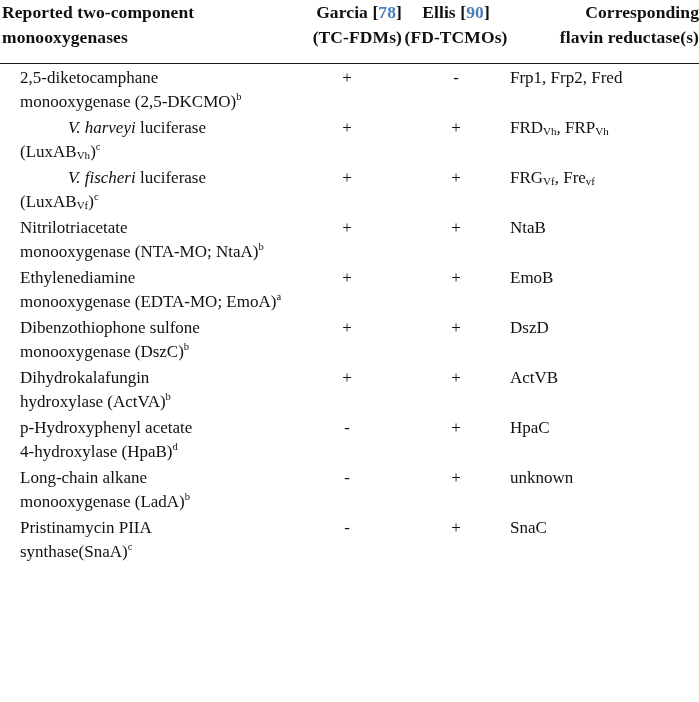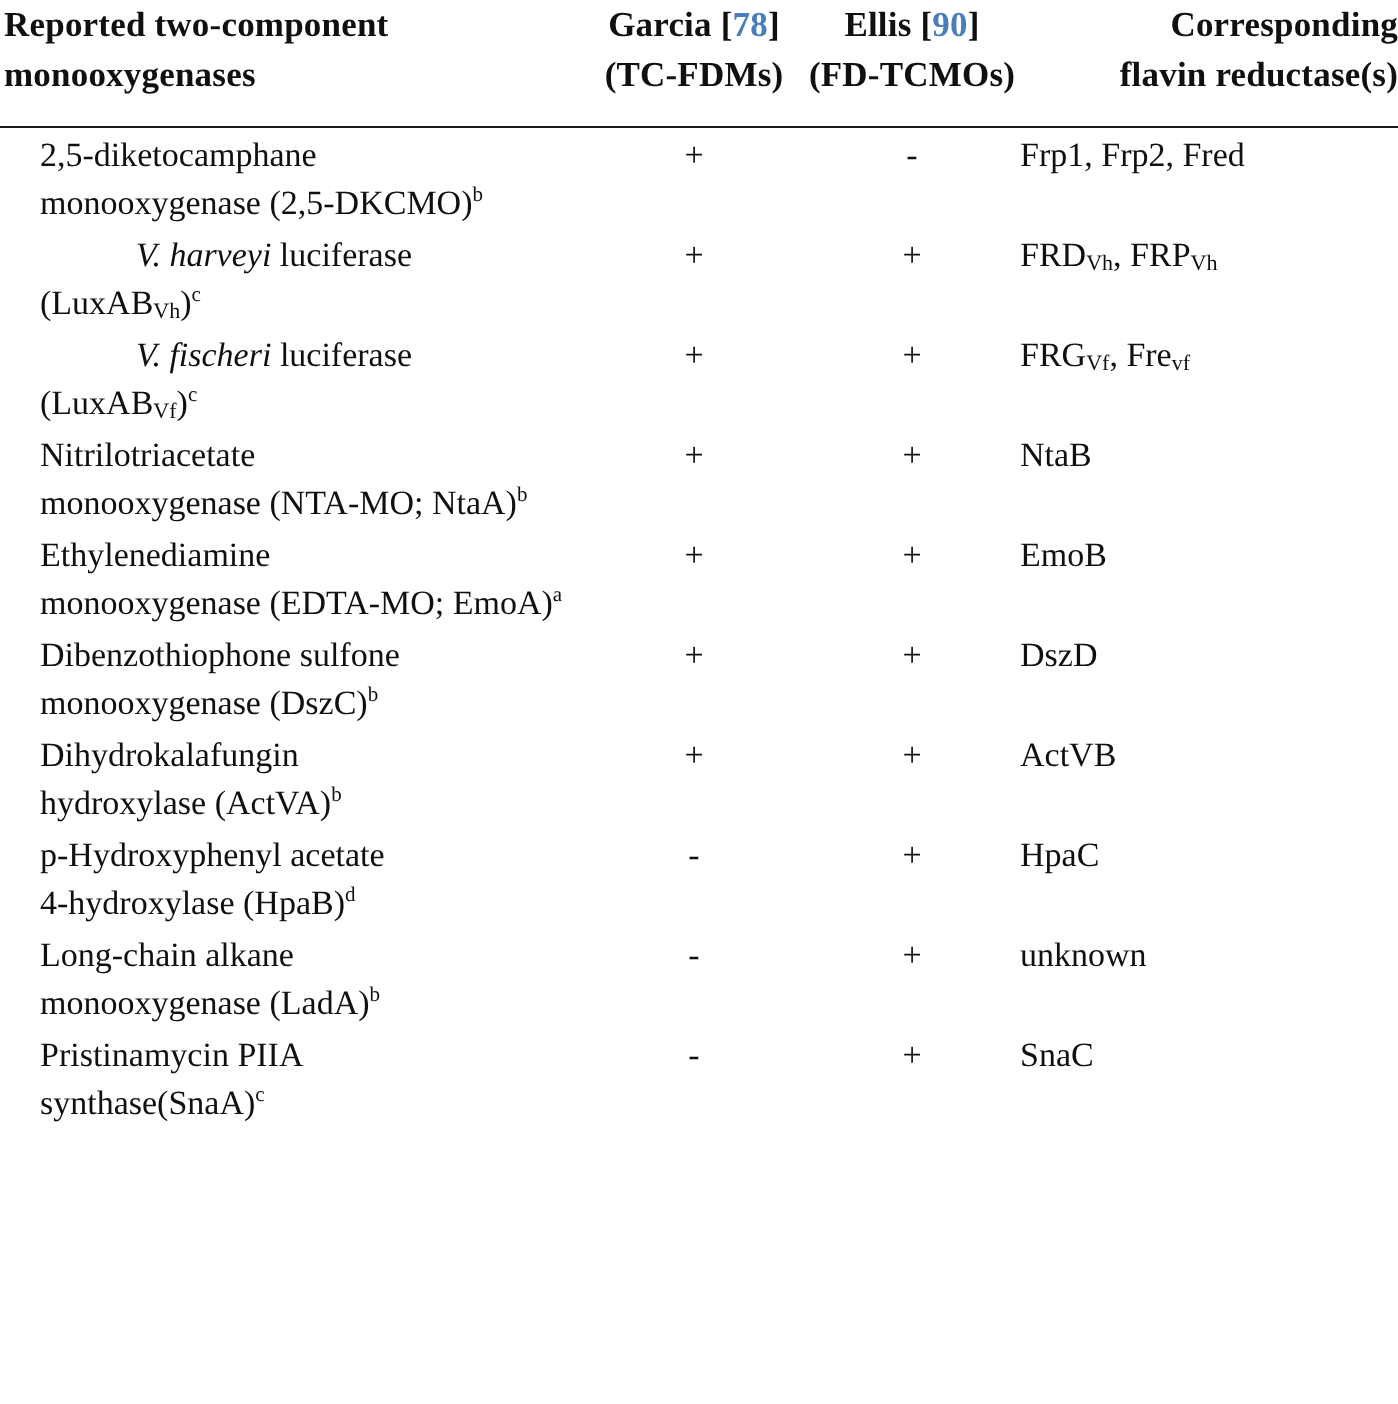--- a/index.html
+++ b/index.html
@@ -32,21 +32,21 @@
 
   thead th {
     font-weight: bold;
     font-size: 17.5px;
     line-height: 25px;
     padding: 0;
     vertical-align: top;
     letter-spacing: 0.1px;
   }
   th.h-name   { text-align: left; padding-left: 2px; }
-  th.h-garcia { text-align: center; }
+  th.h-garcia { text-align: right; }
   th.h-ellis  { }
   th.h-red    { text-align: right; padding-right: 0; }
 
   .hdr-l1 { display: block; white-space: nowrap; }
   .hdr-l2 { display: block; white-space: nowrap; }
 
   .refnum { color: #4a7ebb; }
 
   .rule-row td {
     padding: 0;

